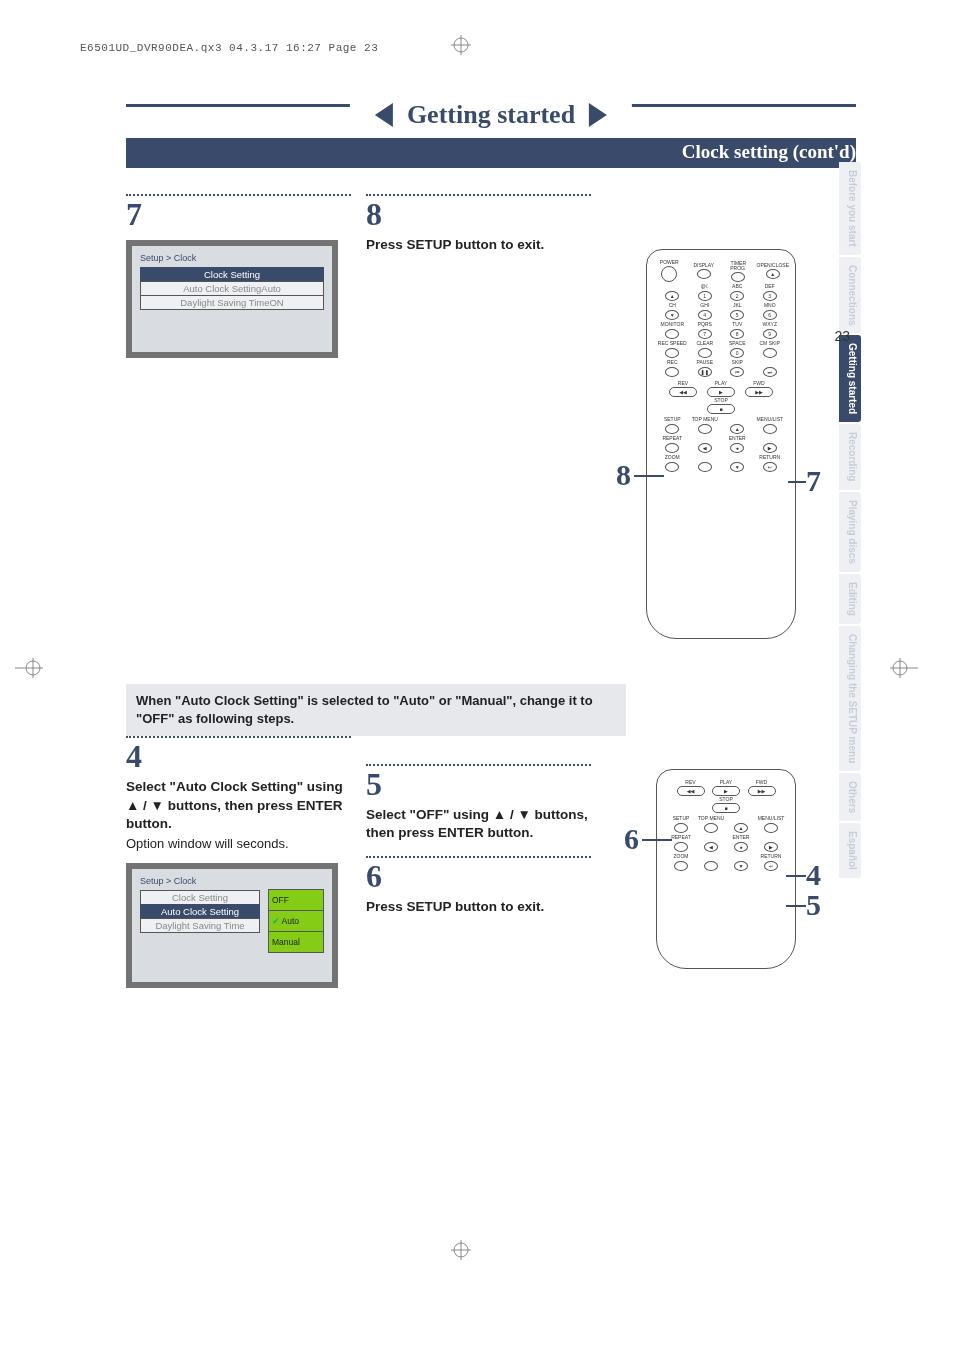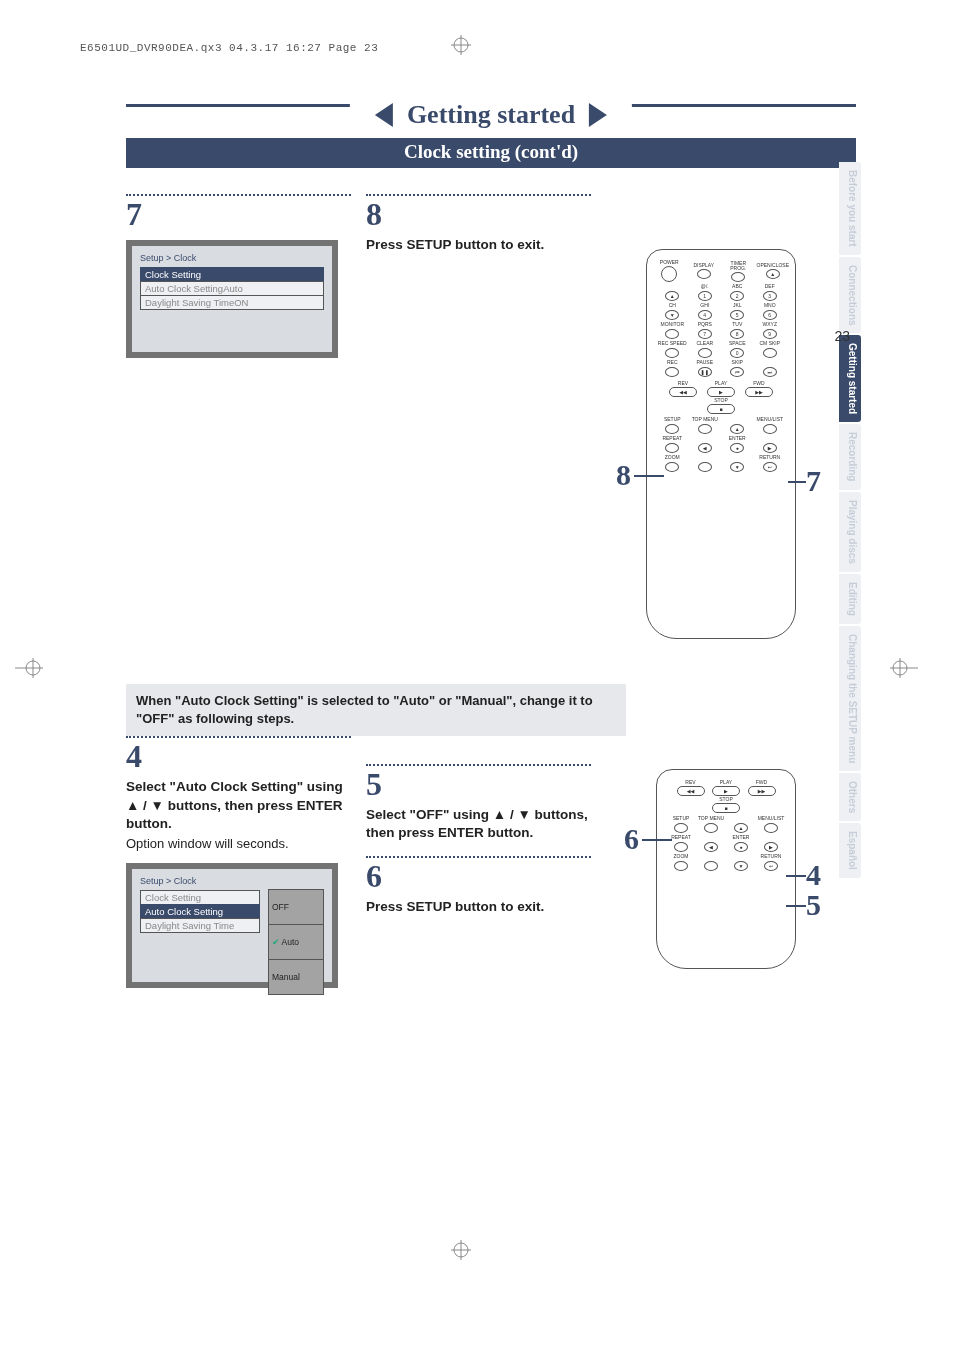--- a/index.html
+++ b/index.html
@@ -48,21 +48,21 @@
   }
   .banner-arrow.left { border-right: 18px solid #3a4a6b; margin-right: 14px; }
   .banner-arrow.right { border-left: 18px solid #3a4a6b; margin-left: 14px; }
   .banner-title {
     font-size: 26px; font-weight: bold; color: #3a4a6b;
     font-family: Georgia, "Times New Roman", serif;
   }
   .subbanner {
     background: #3a4a6b;
     color: #fff;
-    text-align: center;
+    text-align: right;
     font-family: Georgia, serif;
     font-size: 19px;
     font-weight: bold;
     padding: 3px 0 5px;
   }
   .content {
     position: relative;
     margin-top: 26px;
   }
   .col {
@@ -90,33 +90,33 @@
     width: 212px;
     background: #d9dde2;
     border: 6px solid #737373;
     padding: 7px 8px 8px;
     font-size: 9.5px;
     height: 118px;
     position: relative;
   }
   .menu-crumb { color:#3a4a6b; margin-bottom:4px; font-size:9px; }
   .menu-row {
-    display:flex; justify-content:flex-start;
+    display:flex; justify-content:center;
     border:1px solid #555; background:#eef0f3;
     padding:1px 4px; margin-bottom:-1px;
     color:#333;
   }
   .menu-row.sel { background:#3a4a6b; color:#fff; border-color:#3a4a6b;}
   .menu-row.dim { color:#888; }
   .menu-option-col {
     position:absolute; right:8px; top:20px; width:56px;
   }
   .menu-opt {
-    border:1px solid #555; background:#a3a3a3; font-size:8.5px;
-    padding:12px 3px; margin-bottom:-1px; display:flex; align-items:center; gap:2px;
+    border:1px solid #555; background:#84cc16; font-size:8.5px;
+    padding:5px 3px; margin-bottom:-1px; display:flex; align-items:center; gap:2px;
   }
   .menu-opt.sel::before { content:"✔"; font-size:9px; color:#2a7; }
   .note-box {
     background: #e6e8ec;
     padding: 8px 10px;
     font-size: 13px; line-height:1.4;
     width: 500px;
   }
   .note-box b { font-weight:bold; }
   .section2 { position:absolute; left:0; top:490px; }

